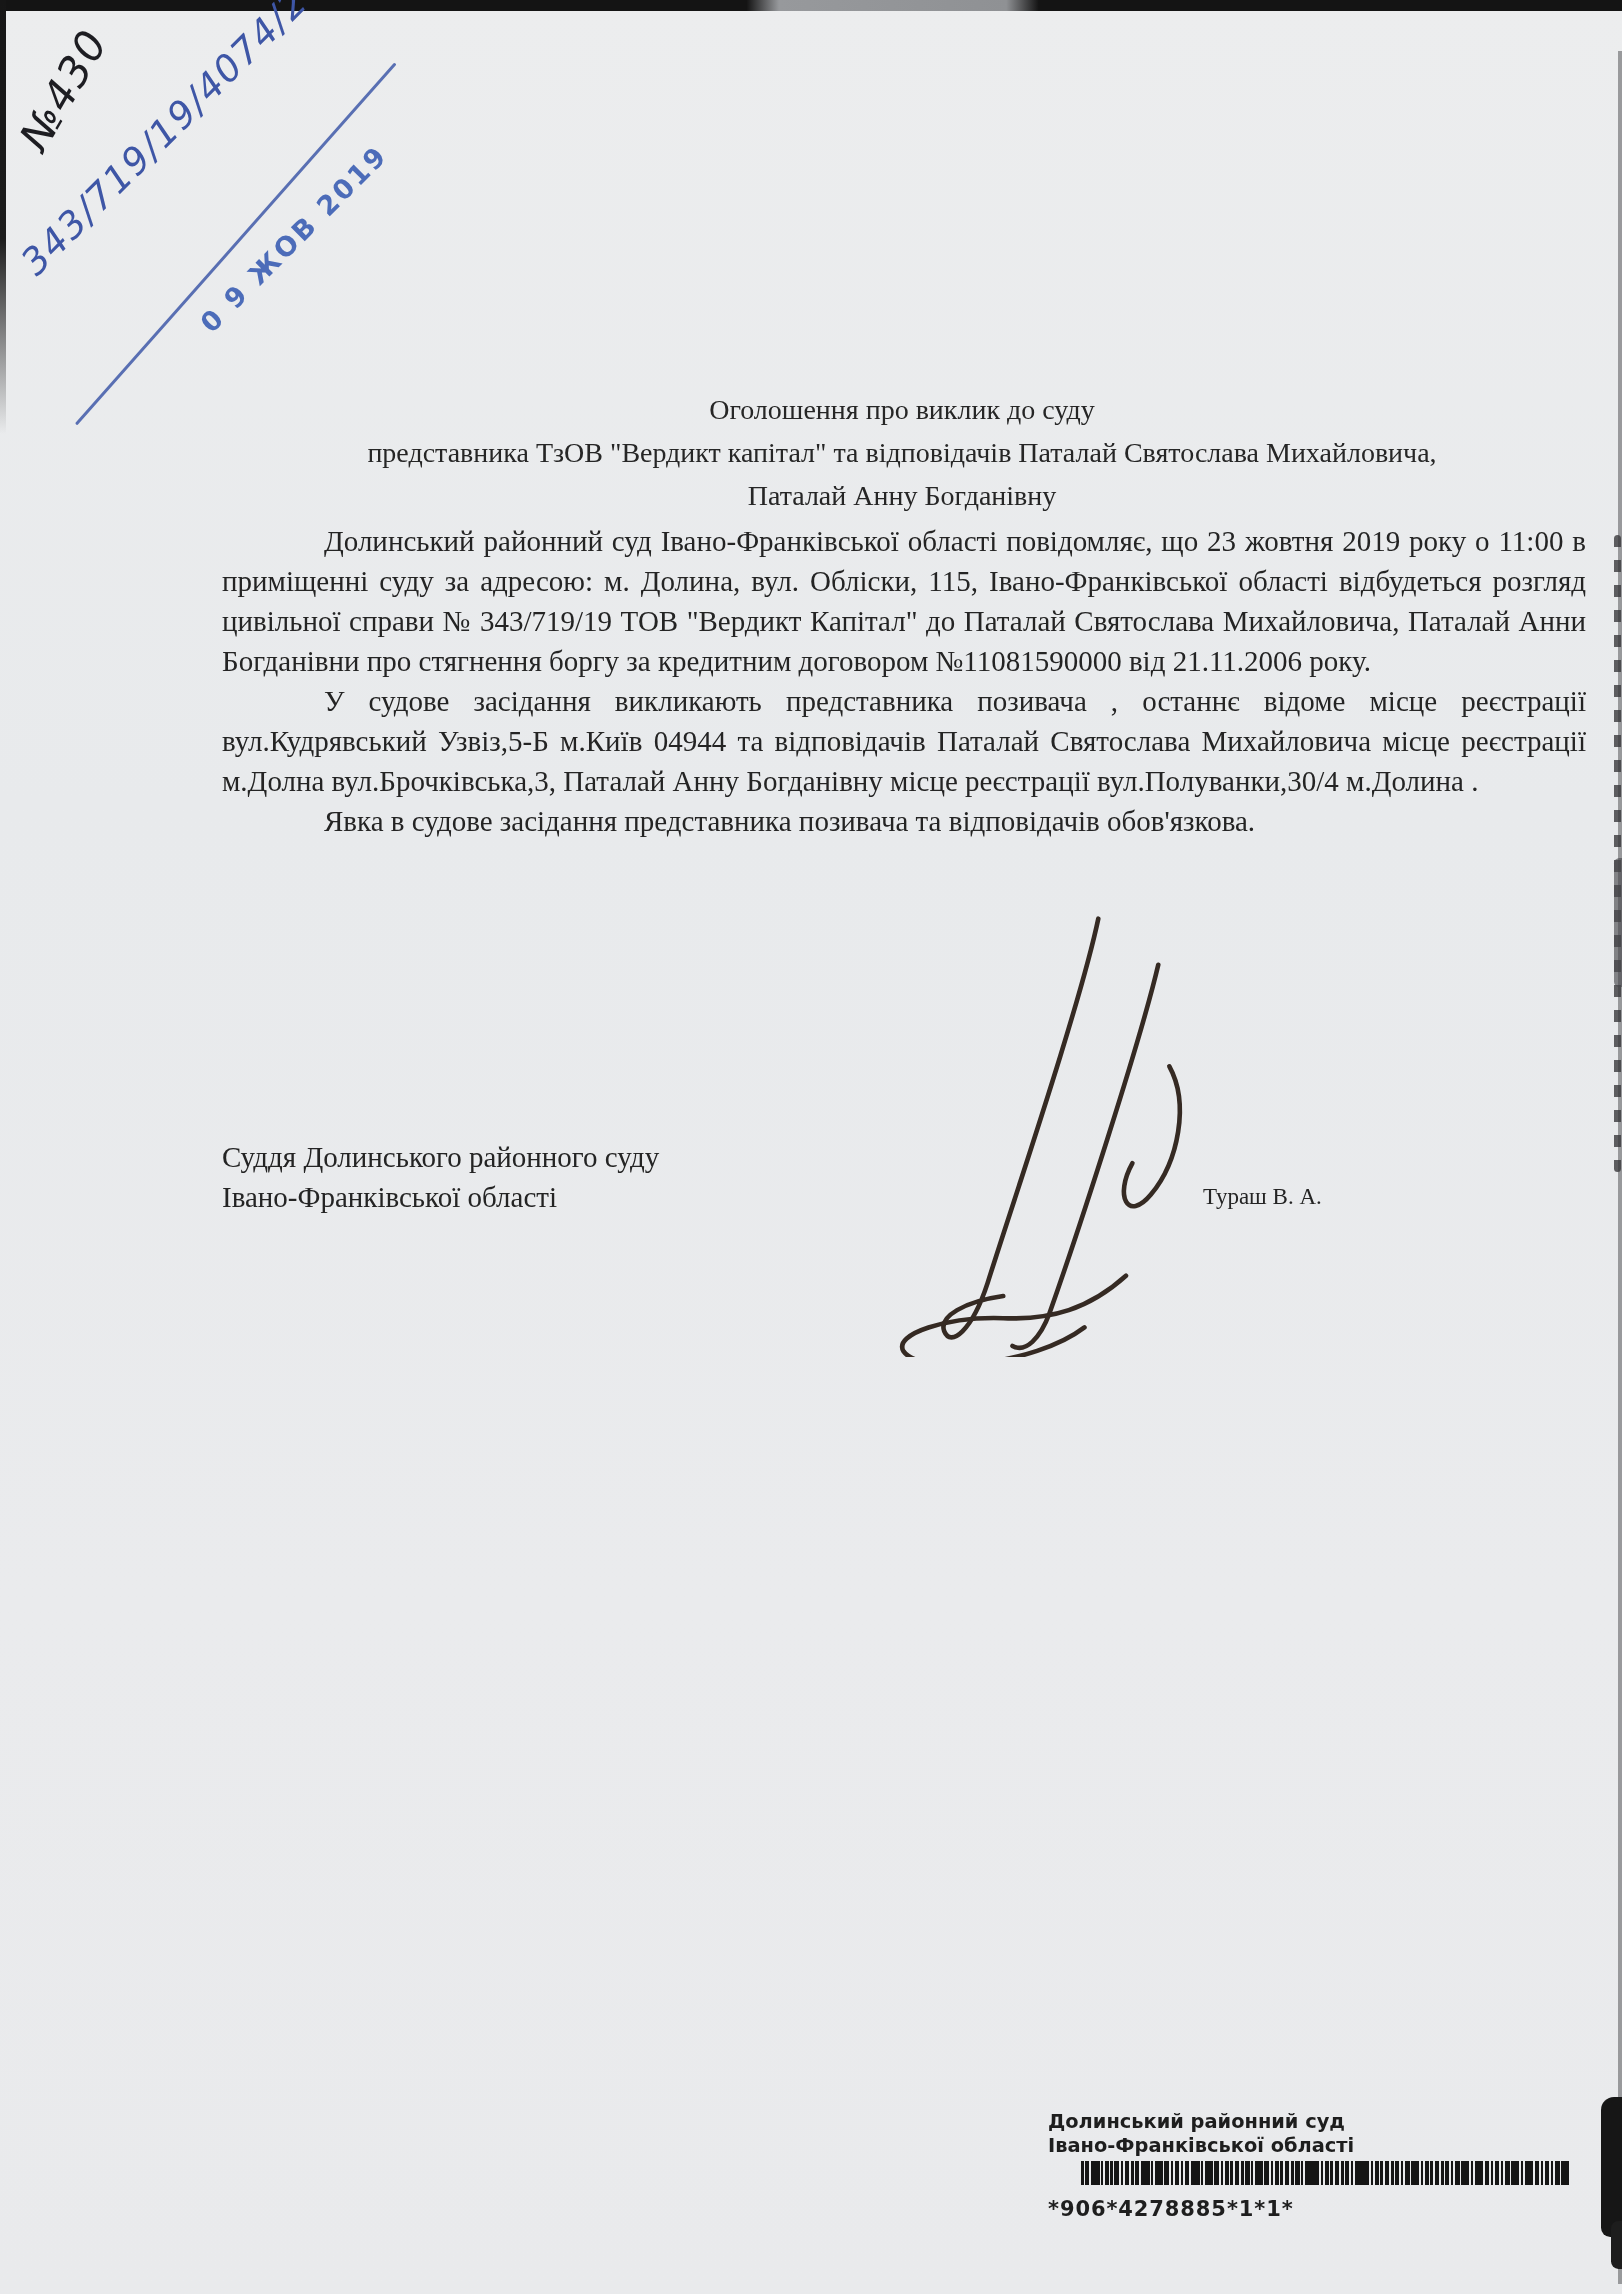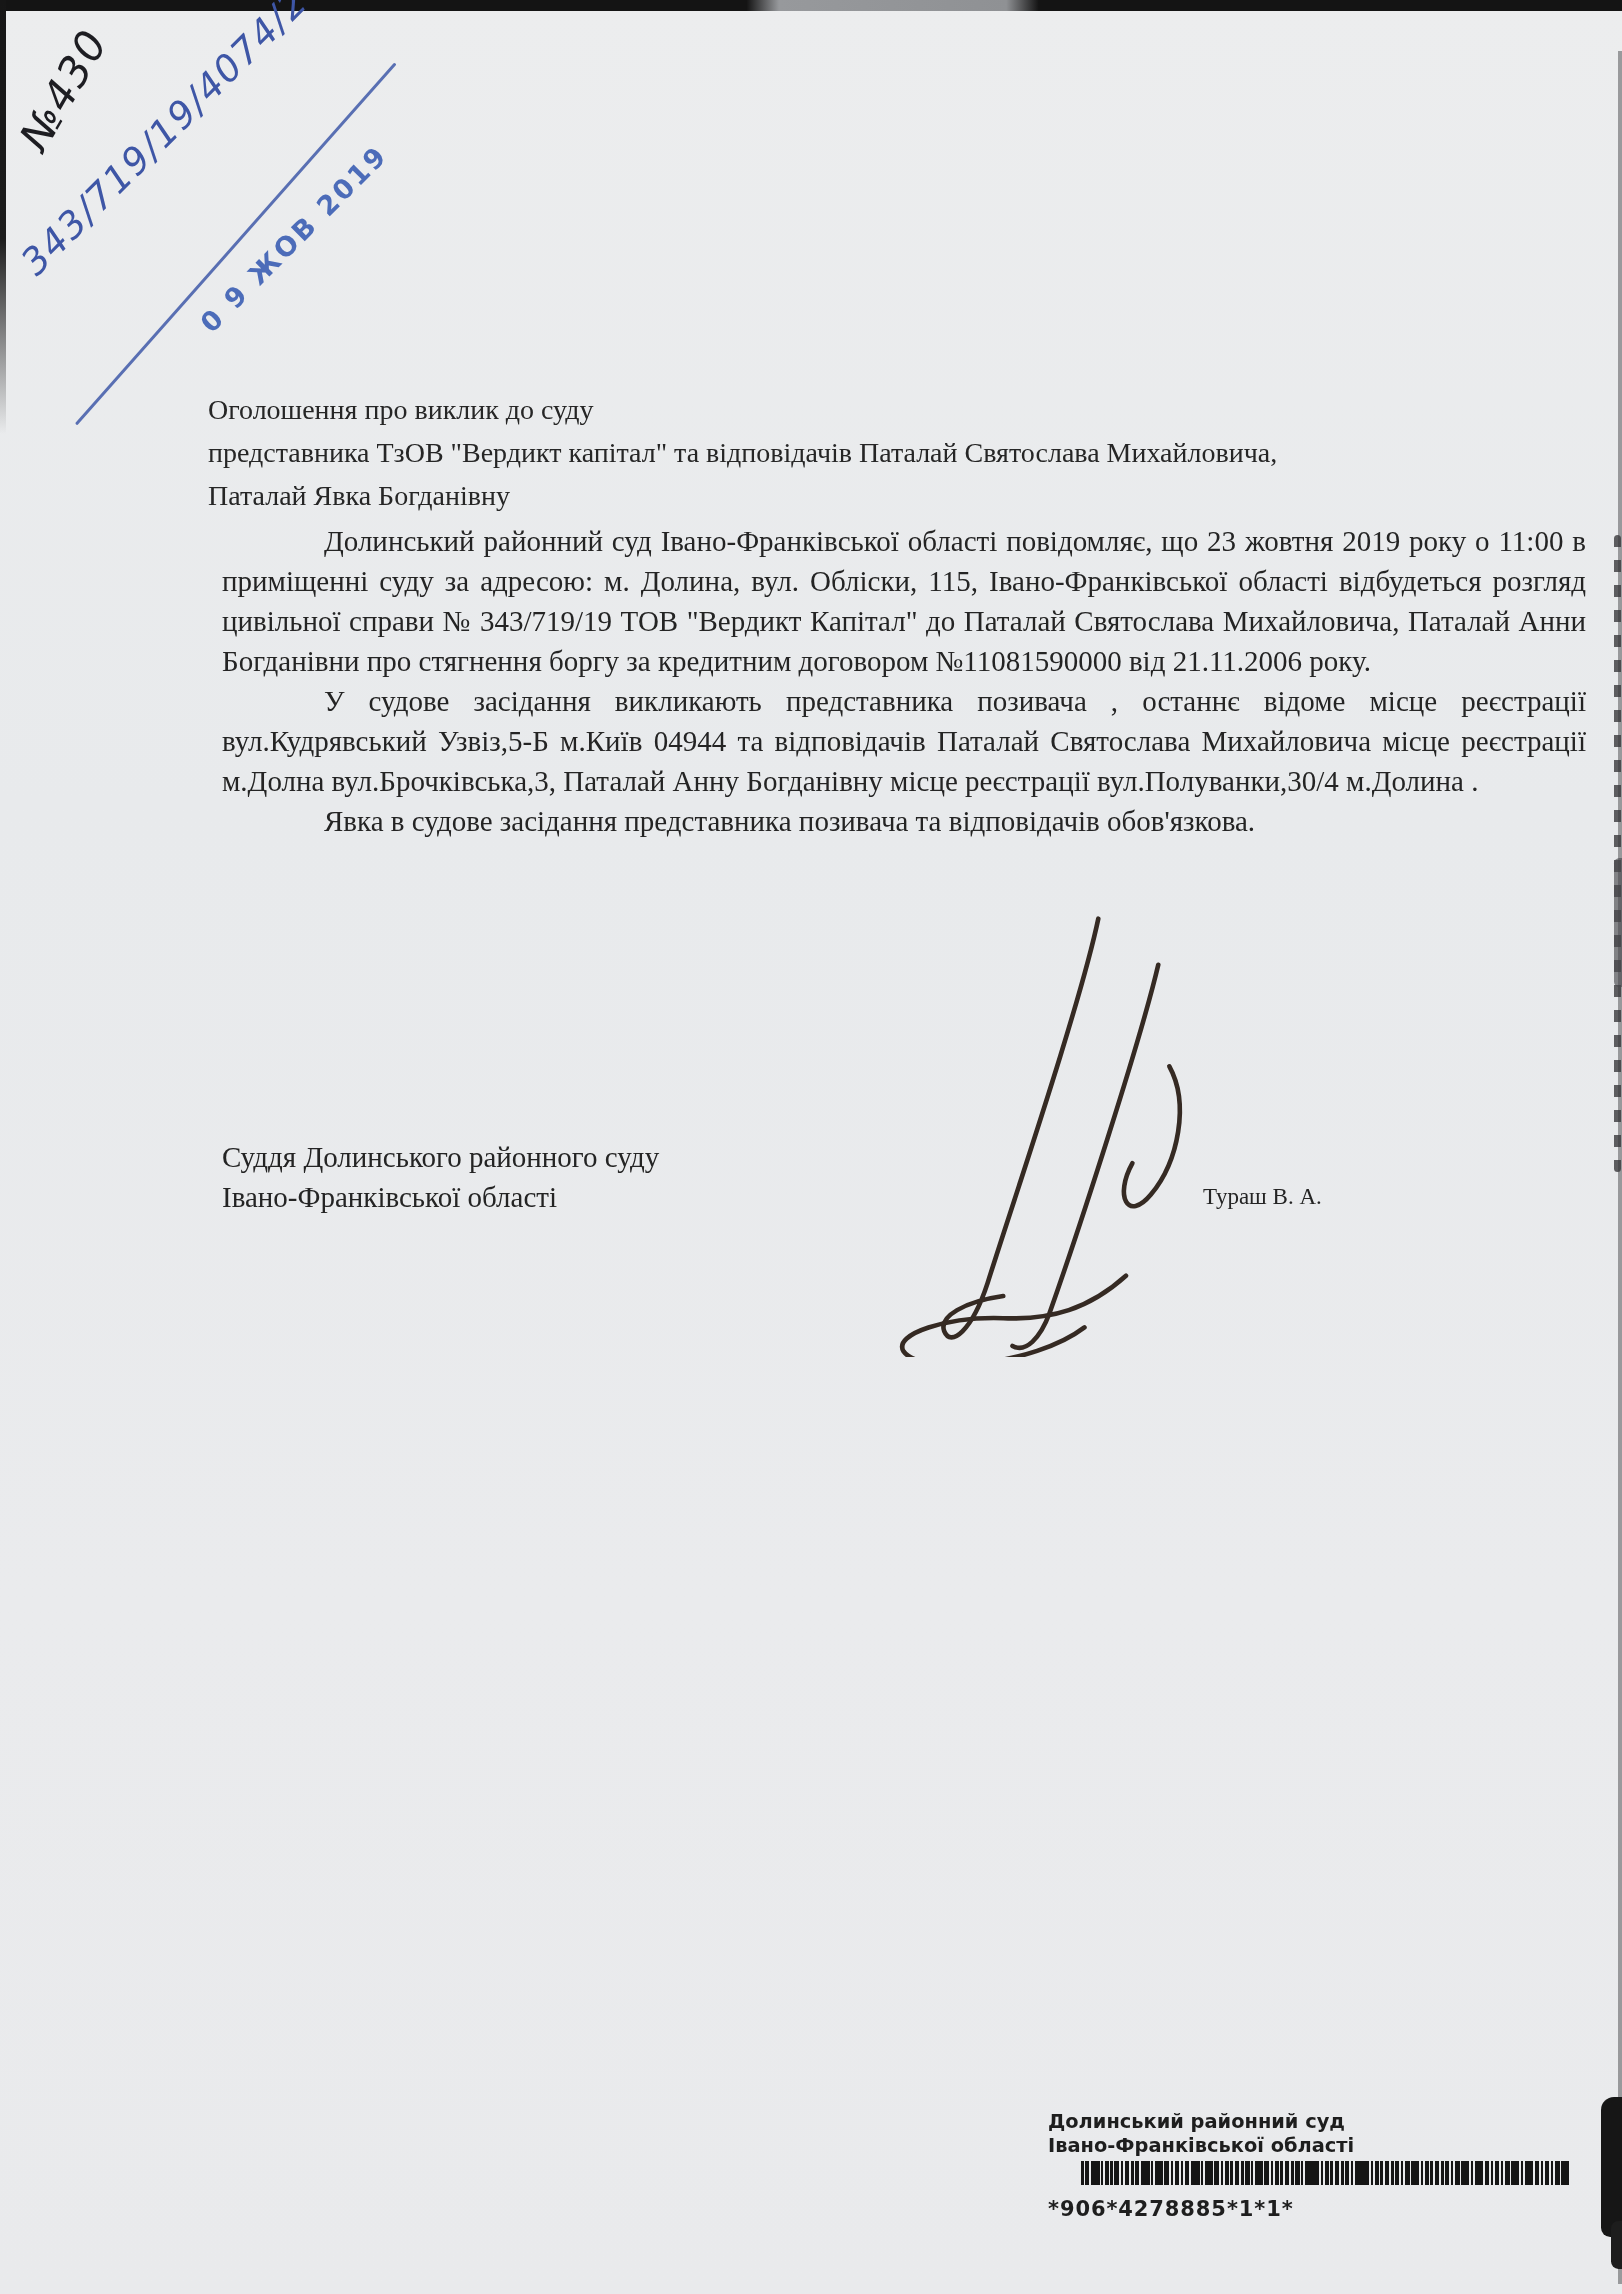--- a/index.html
+++ b/index.html
@@ -31,21 +31,21 @@
   .number-note{left:31px;top:122px;font-family:"DejaVu Sans",sans-serif;font-style:italic;
     font-size:42px;font-weight:500;color:#1d1d22;transform:rotate(-60deg);transform-origin:0 50%;letter-spacing:1.8px;}
   .case-note{left:28px;top:247px;font-family:"DejaVu Sans",sans-serif;font-style:italic;
     font-size:37px;color:#3e56a6;transform:rotate(-45deg);transform-origin:0 50%;letter-spacing:1.8px;}
   .slash-line{position:absolute;left:76px;top:423px;width:482px;height:2.8px;background:#4059a8;
     border-radius:1.8px;transform:rotate(-48.5deg);transform-origin:0 50%;opacity:.85;}
   .date-stamp{left:205px;top:312px;font-family:"DejaVu Sans",sans-serif;font-size:27px;font-weight:700;
     color:#3f62b5;letter-spacing:2.8px;transform:rotate(-45deg);transform-origin:0 50%;opacity:.92;}
 
   
-  .title-block{position:absolute;left:208px;top:388px;width:1364px;
+  .title-block{position:absolute;left:220px;top:388px;width:1364px;text-align:center;
     font-size:28px;line-height:43px;color:#262626;}
   .body-block{position:absolute;left:222px;top:521px;width:1364px;color:#242424;}
   .body-block p{margin:0;font-size:29px;line-height:40px;text-align:justify;text-indent:102px;}
   .sig-role{position:absolute;left:222px;top:1137px;font-size:29px;line-height:40px;color:#242424;}
   .judge-name{position:absolute;left:1203px;top:1184px;font-size:23px;color:#242424;white-space:nowrap;}
   .signature-svg{position:absolute;left:863px;top:914px;}
 
   
   .footer-block{position:absolute;left:1048px;top:2110px;width:554px;
     font-family:"DejaVu Sans",sans-serif;color:#1e1e1e;}
@@ -70,21 +70,21 @@
   <div class="corner-blob2"></div>
 
   <div class="hand number-note">№430</div>
   <div class="hand case-note">343/719/19/4074/2019</div>
   <div class="slash-line"></div>
   <div class="hand date-stamp">0 9 ЖОВ 2019</div>
 
   <div class="title-block">
     <div>Оголошення про виклик до суду</div>
     <div>представника ТзОВ "Вердикт капітал"  та відповідачів Паталай Святослава Михайловича,</div>
-    <div>Паталай Явка Богданівну</div>
+    <div>Паталай Анну Богданівну</div>
   </div>
 
   <div class="body-block">
     <p>Долинський районний суд Івано-Франківської області повідомляє, що 23 жовтня 2019 року о 11:00 в приміщенні суду за адресою: м. Долина, вул. Обліски, 115, Івано-Франківської області відбудеться розгляд цивільної справи № 343/719/19 ТОВ "Вердикт Капітал" до Паталай Святослава Михайловича, Паталай Анни Богданівни про стягнення боргу за кредитним договором №11081590000 від 21.11.2006 року.</p>
     <p>У судове засідання викликають представника позивача , останнє відоме місце реєстрації вул.Кудрявський Узвіз,5-Б м.Київ 04944 та відповідачів Паталай Святослава Михайловича місце реєстрації м.Долна вул.Брочківська,3, Паталай Анну Богданівну місце реєстрації вул.Полуванки,30/4 м.Долина .</p>
     <p>Явка в судове засідання представника позивача та відповідачів обов'язкова.</p>
   </div>
 
   <div class="sig-role">
     <div>Суддя Долинського районного суду</div>

